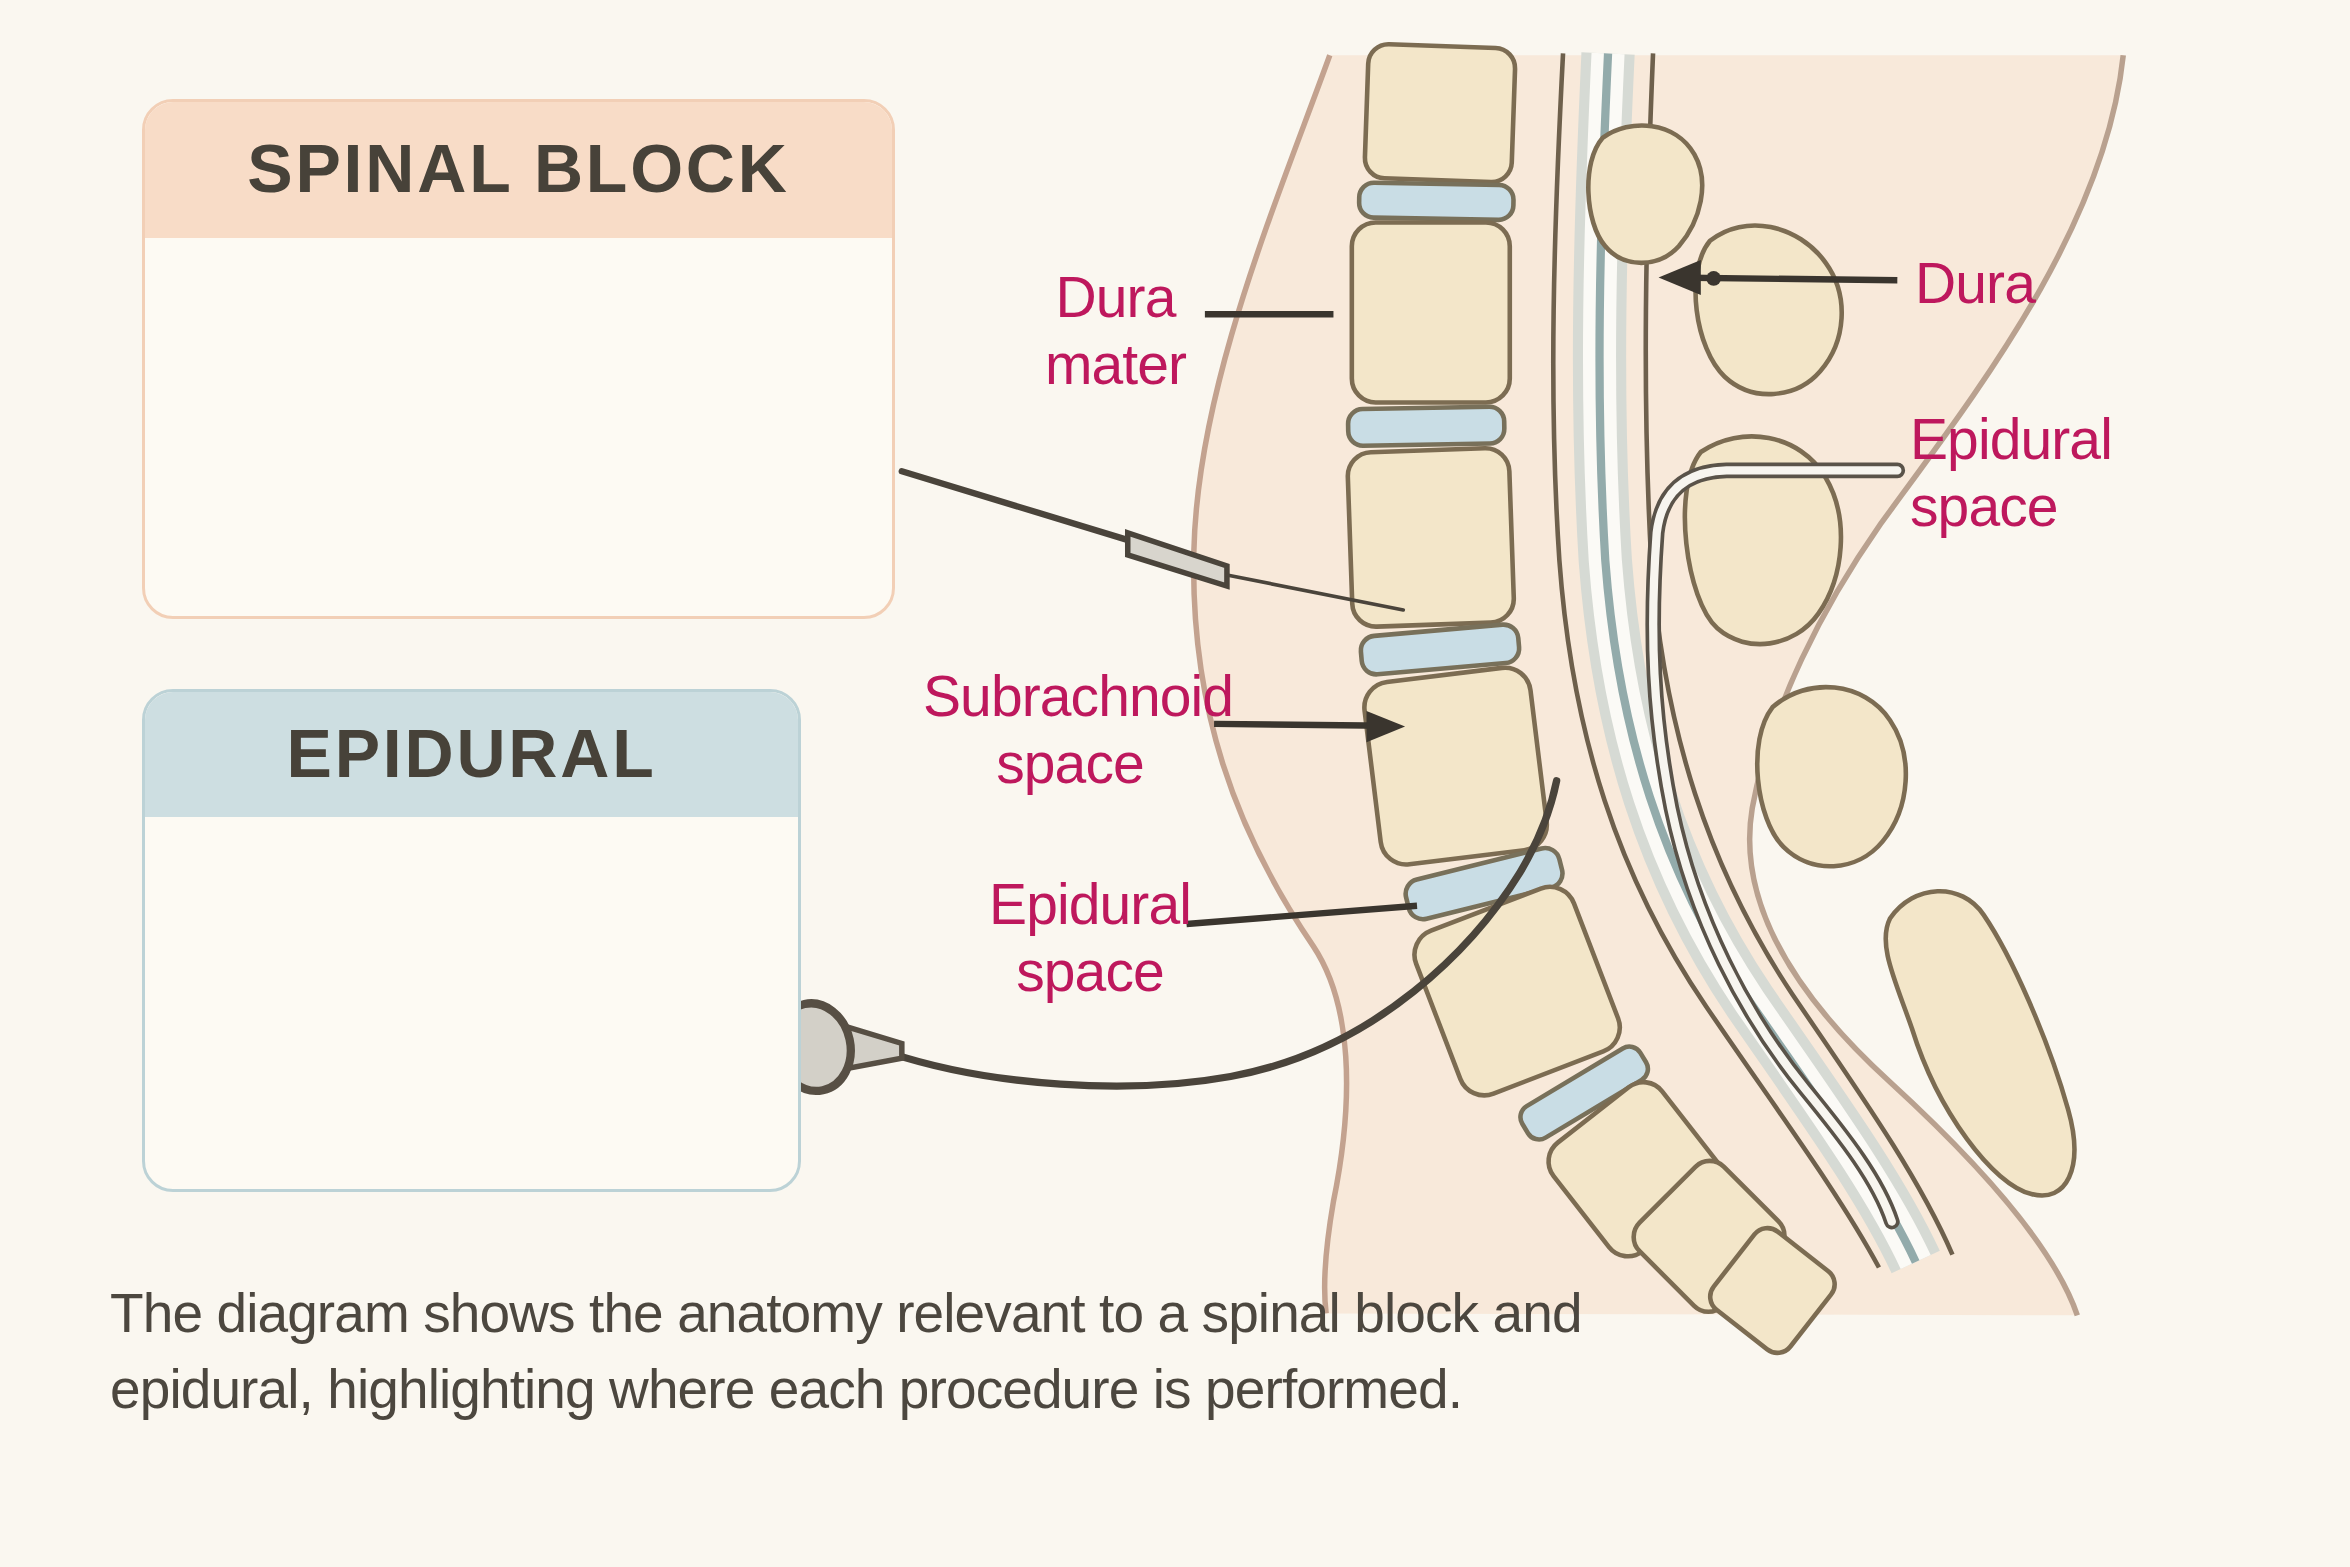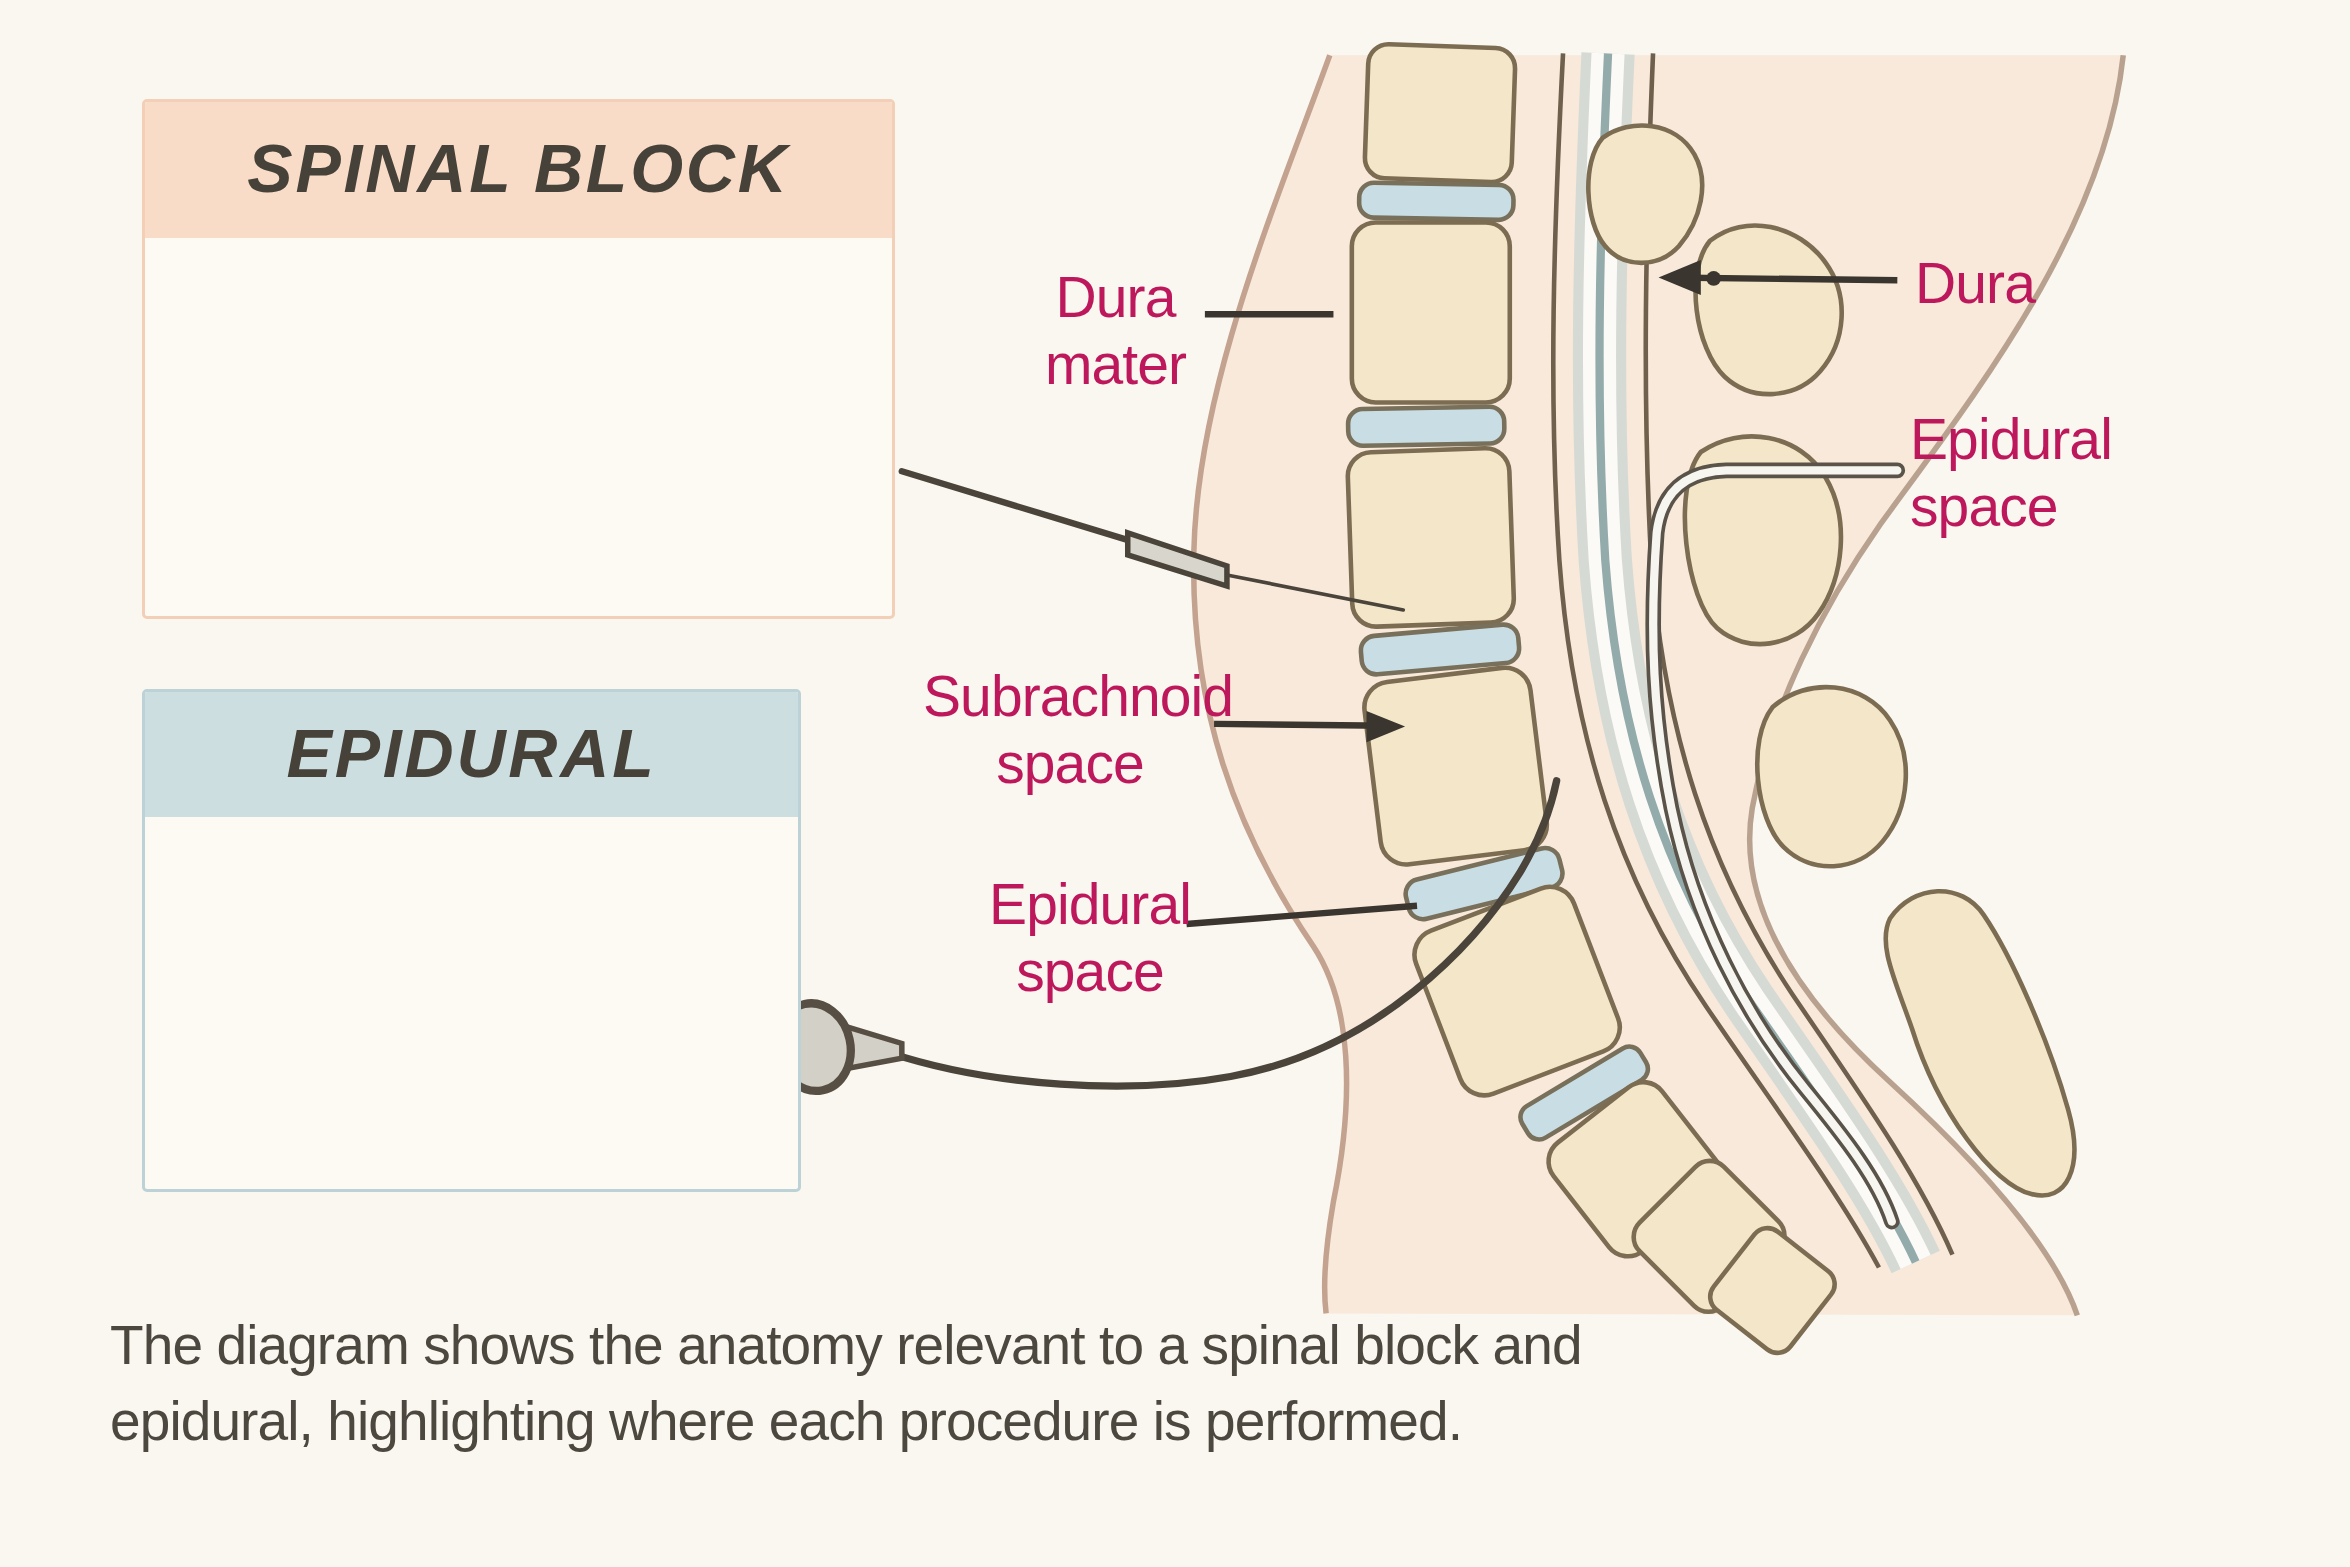--- a/index.html
+++ b/index.html
@@ -4,22 +4,22 @@
 <style>
   html,body{margin:0;padding:0;}
   body{
     width:2351px;height:1568px;position:relative;overflow:hidden;
     background:#faf7f0;
     font-family:"Liberation Sans", sans-serif;
     color:#45413a;
   }
   
   .card{
-    position:absolute;border-radius:5px;overflow:hidden;
-    background:#fdfaf3;box-sizing:border-box;font-style:italic;
+    position:absolute;border-radius:31px;overflow:hidden;
+    background:#fdfaf3;box-sizing:border-box;
   }
   .card .hd{
     display:flex;align-items:center;justify-content:center;
     font-weight:700;letter-spacing:2.8px;color:#474239;
   }
   .card .bd{
     white-space:pre-line;font-size:50px;line-height:1.56;
     letter-spacing:-0.9px;color:#45413a;
   }
   #spinal-card{left:142px;top:99px;width:753px;height:520px;border:3.7px solid #f2cfb6;}
@@ -35,21 +35,21 @@
     font-size:57px;line-height:1.18;letter-spacing:-0.9px;
   }
   .center{text-align:center;}
   #lbl-dura-mater{left:996px;top:264px;width:239px;}
   #lbl-dura-right{left:1915px;top:250px;}
   #lbl-epidural-right{left:1910px;top:406px;}
   #lbl-subarachnoid{left:923px;top:663px;width:294px;}
   #lbl-epidural-left{left:943px;top:871px;width:294px;}
   
   #caption{
-    position:absolute;left:110px;top:1308px;white-space:pre-line;
+    position:absolute;left:110px;top:1276px;white-space:pre-line;
     font-size:55px;line-height:1.38;letter-spacing:-0.9px;color:#4c473f;
   }
   svg{position:absolute;left:0;top:0;}
 </style>
 </head>
 <body>
 
 <svg width="2351" height="1568" viewBox="0 0 2560 1707">
 
   <g>

